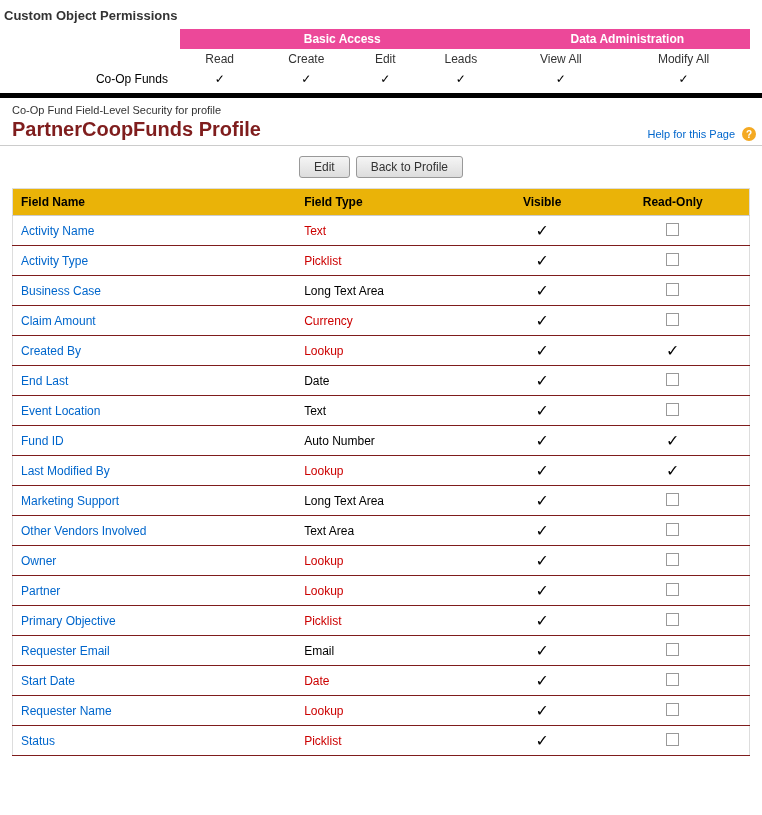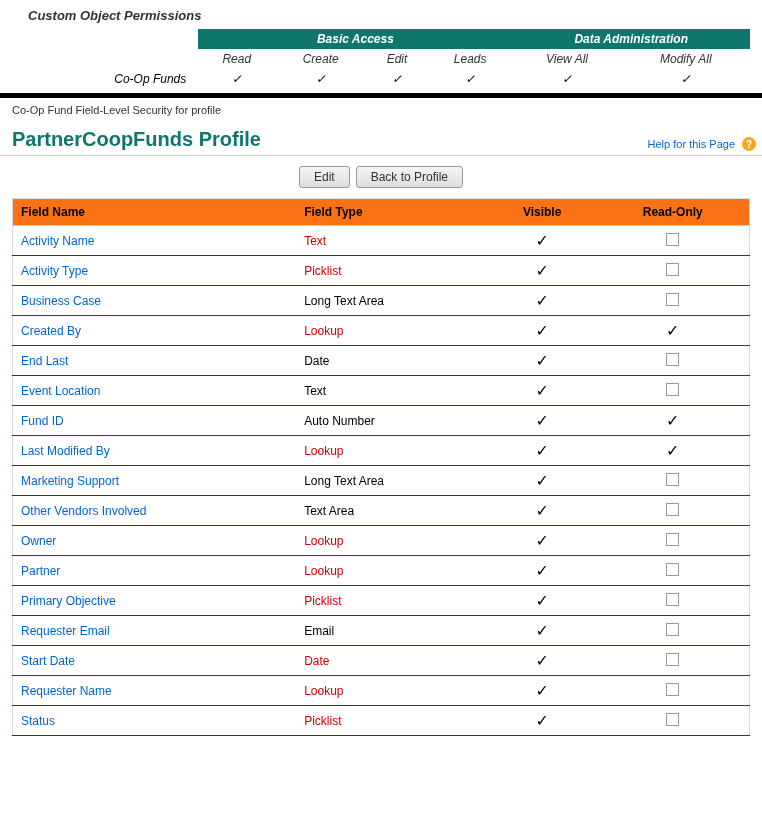--- a/index.html
+++ b/index.html
@@ -1,42 +1,42 @@
 <!DOCTYPE html>
 <html><head>
   <meta charset="utf-8">
   <style>
     * { box-sizing: border-box; margin: 0; padding: 0; }
     body { font-family: Arial, sans-serif; font-size: 12px; background: #fff; color: #000; width: 762px; }
 
-    .top-section { padding: 8px 12px 0 28px; font-style: italic; }
+    .top-section { padding: 8px 12px 0 4px; }
     .custom-obj-title { font-size: 13px; font-weight: bold; color: #333; padding-bottom: 6px; }
     .permissions-table { width: 100%; border-collapse: collapse; margin-bottom: 0; }
     .permissions-table th, .permissions-table td { text-align: center; padding: 3px 6px; font-size: 12px; }
     .permissions-table td:first-child { text-align: right; padding-right: 12px; }
-    .group-header { background: #0f766e; color: #fff; font-weight: bold; }
+    .group-header { background: #ec4899; color: #fff; font-weight: bold; }
     .col-header { color: #333; font-weight: normal; }
     .checkmark { font-size: 14px; }
 
     .blue-bar { background: #000; height: 5px; margin-top: 4px; }
 
     .profile-header { padding: 6px 6px 4px 12px; border-bottom: 1px solid #ccc; display: flex; justify-content: space-between; align-items: flex-end; }
     .profile-header-left { }
     .profile-subtitle { font-size: 11px; color: #333; }
-    .profile-title { font-size: 20px; font-weight: bold; color: #0f766e; margin-top: 12px; }
+    .profile-title { font-size: 20px; font-weight: bold; color: #7f1d1d; margin-top: 2px; }
     .help-link { font-size: 11px; color: #0066cc; display: flex; align-items: center; gap: 7px; margin-top: 8px; }
     .help-circle { background: #f4a922; color: #fff; border-radius: 50%; width: 14px; height: 14px; display: inline-flex; align-items: center; justify-content: center; font-size: 10px; font-weight: bold; }
 
     .main-content { padding: 10px 12px; }
 
     .button-row { display: flex; gap: 6px; justify-content: center; margin-bottom: 10px; }
     .btn { background: linear-gradient(to bottom, #f5f5f5, #ddd); border: 1px solid #999; padding: 3px 14px; font-size: 12px; cursor: pointer; border-radius: 3px; color: #333; }
 
     .field-table { width: 100%; border-collapse: collapse; border: 1px solid #ddd; }
-    .field-table thead tr { background: #f97316; }
+    .field-table thead tr { background: #eab308; }
     .field-table thead th { padding: 6px 8px; text-align: left; font-weight: bold; font-size: 12px; border-bottom: 1px solid #ccc; }
     .field-table thead th.center { text-align: center; }
     .field-table tbody tr { border-bottom: 1px solid #7f1d1d; }
     .field-table tbody td { padding: 5px 8px; vertical-align: middle; }
     .field-table tbody td.center { text-align: center; }
 
     .field-name-link { color: #0066cc; text-decoration: none; cursor: pointer; }
     .field-type-link { color: #cc0000; text-decoration: none; }
 
     .check-icon { font-size: 16px; color: #000; }
@@ -120,20 +120,26 @@
           <td class="center"><span class="check-icon">✓</span></td>
           <td class="center"><span class="checkbox-empty"></span></td>
         </tr>
         <tr>
           <td><a class="field-name-link" href="#">Business Case</a></td>
           <td>Long Text Area</td>
           <td class="center"><span class="check-icon">✓</span></td>
           <td class="center"><span class="checkbox-empty"></span></td>
         </tr>
         <tr>
+          <td><a class="field-name-link" href="#">Claim Amount</a></td>
+          <td><a class="field-type-link" href="#">Currency</a></td>
+          <td class="center"><span class="check-icon">✓</span></td>
+          <td class="center"><span class="checkbox-empty"></span></td>
+        </tr>
+        <tr>
           <td><a class="field-name-link" href="#">Created By</a></td>
           <td><a class="field-type-link" href="#">Lookup</a></td>
           <td class="center"><span class="check-icon">✓</span></td>
           <td class="center"><span class="check-icon">✓</span></td>
         </tr>
         <tr>
           <td><a class="field-name-link" href="#">End Last</a></td>
           <td>Date</td>
           <td class="center"><span class="check-icon">✓</span></td>
           <td class="center"><span class="checkbox-empty"></span></td>

